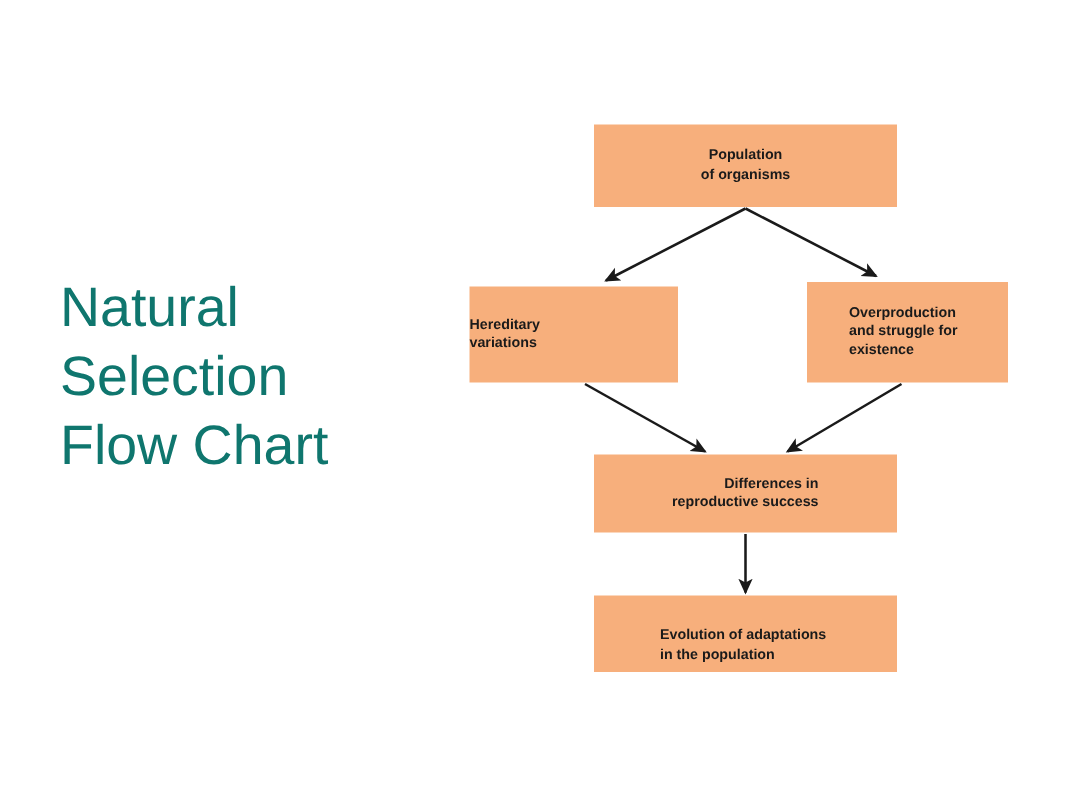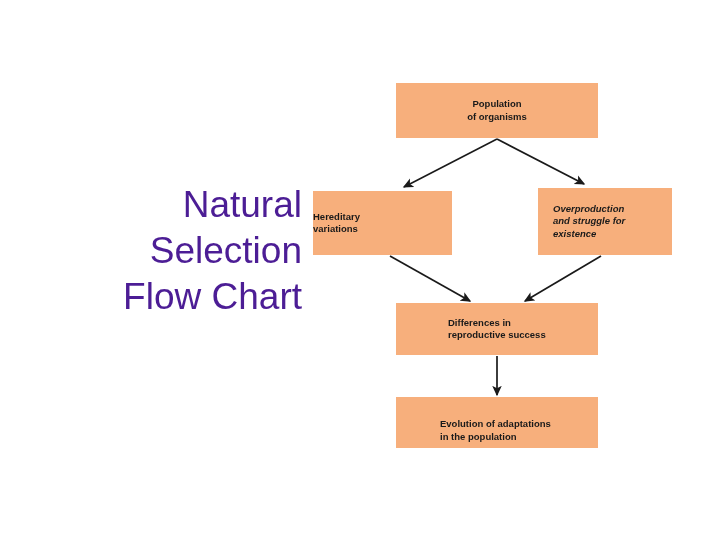--- a/index.html
+++ b/index.html
@@ -15,22 +15,22 @@
     overflow: hidden;
     font-family: "Liberation Sans", sans-serif;
   }
 
   
   #title {
     position: absolute;
     left: 40px;
     top: 182px;
     width: 262px;
-    text-align: right;
-    color: #4c1d95;
+    text-align: left;
+    color: #0f766e;
     font-family: "Liberation Sans", sans-serif;
     font-size: 37px;
     line-height: 46px;
     font-weight: 400;
     letter-spacing: 0px;
     white-space: pre-line;
   }
 
   
   #flow {
@@ -73,23 +73,23 @@
   }
 
   
   #node-population     { left: 396px; top: 83px;  width: 202px; height: 55px; }
   #node-population .node-label { padding: 0 10px; }
 
   #node-hereditary     { left: 313px; top: 191px; width: 139px; height: 64px; }
   #node-hereditary .node-label { }
 
   #node-overproduction { left: 538px; top: 188px; width: 134px; height: 67px; }
-  #node-overproduction .node-label { padding-left: 15px; font-style: italic; }
+  #node-overproduction .node-label { padding-left: 28px; }
 
-  #node-differences    { left: 396px; top: 303px; width: 202px; height: 52px; }
+  #node-differences    { left: 396px; top: 303px; width: 202px; height: 52px; text-align: right; }
   #node-differences .node-label { padding-left: 52px; }
 
   #node-evolution      { left: 396px; top: 397px; width: 202px; height: 51px; }
   #node-evolution .node-label { padding-left: 44px; margin-top: 16px; }
 </style>
 </head>
 <body>
 
 <div id="slide">
 

